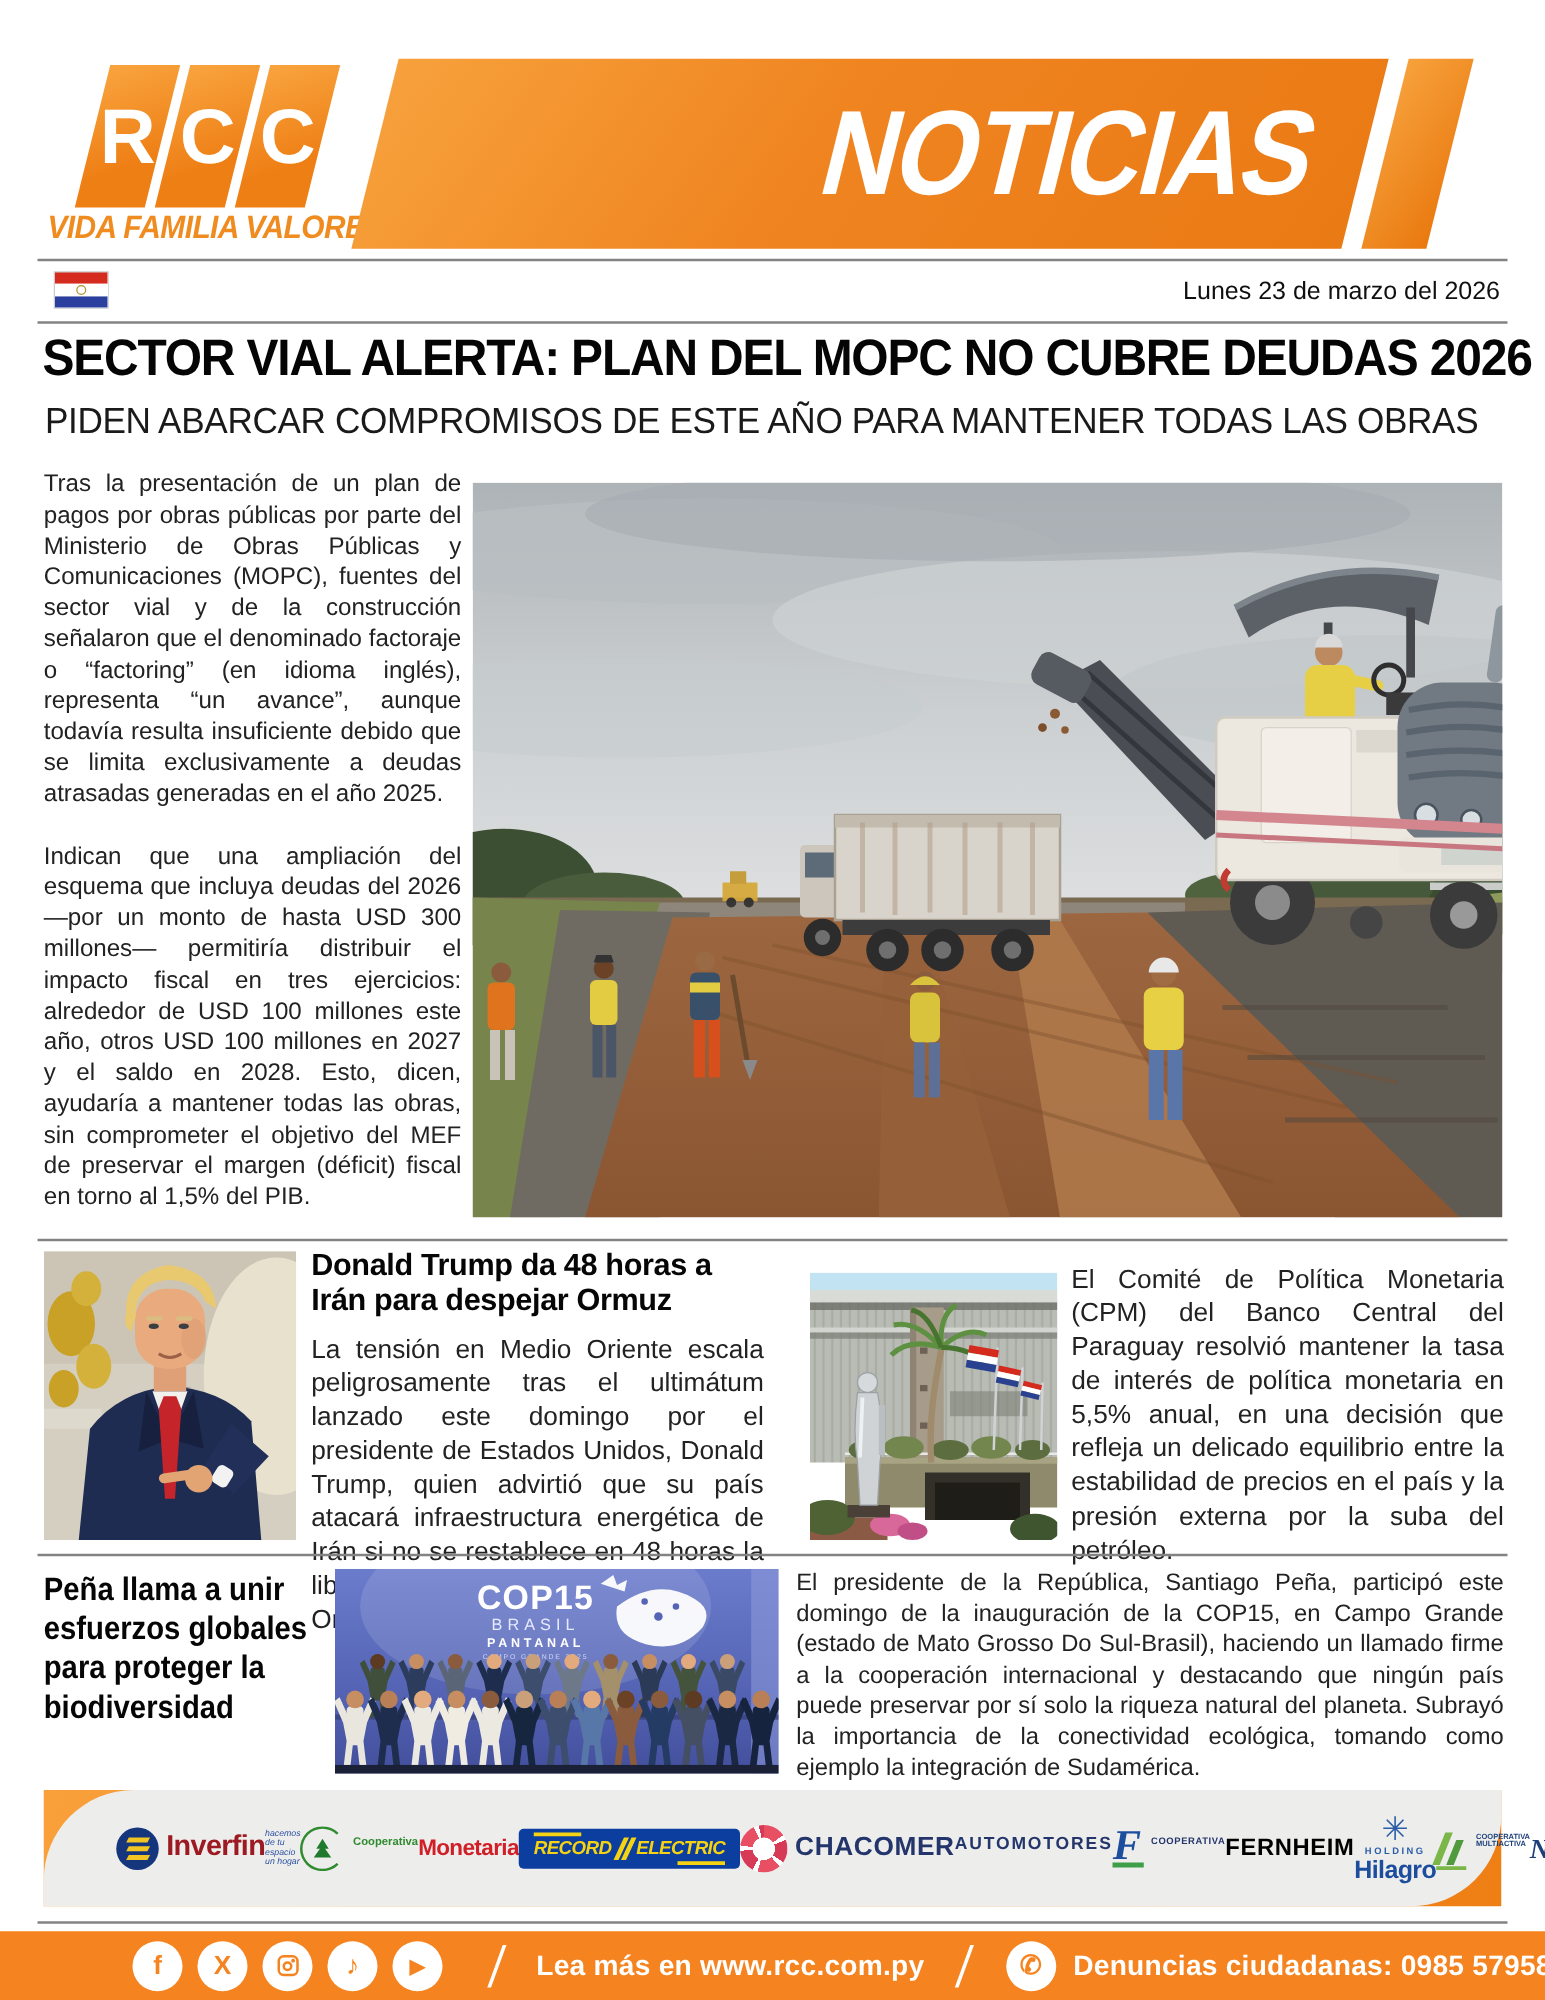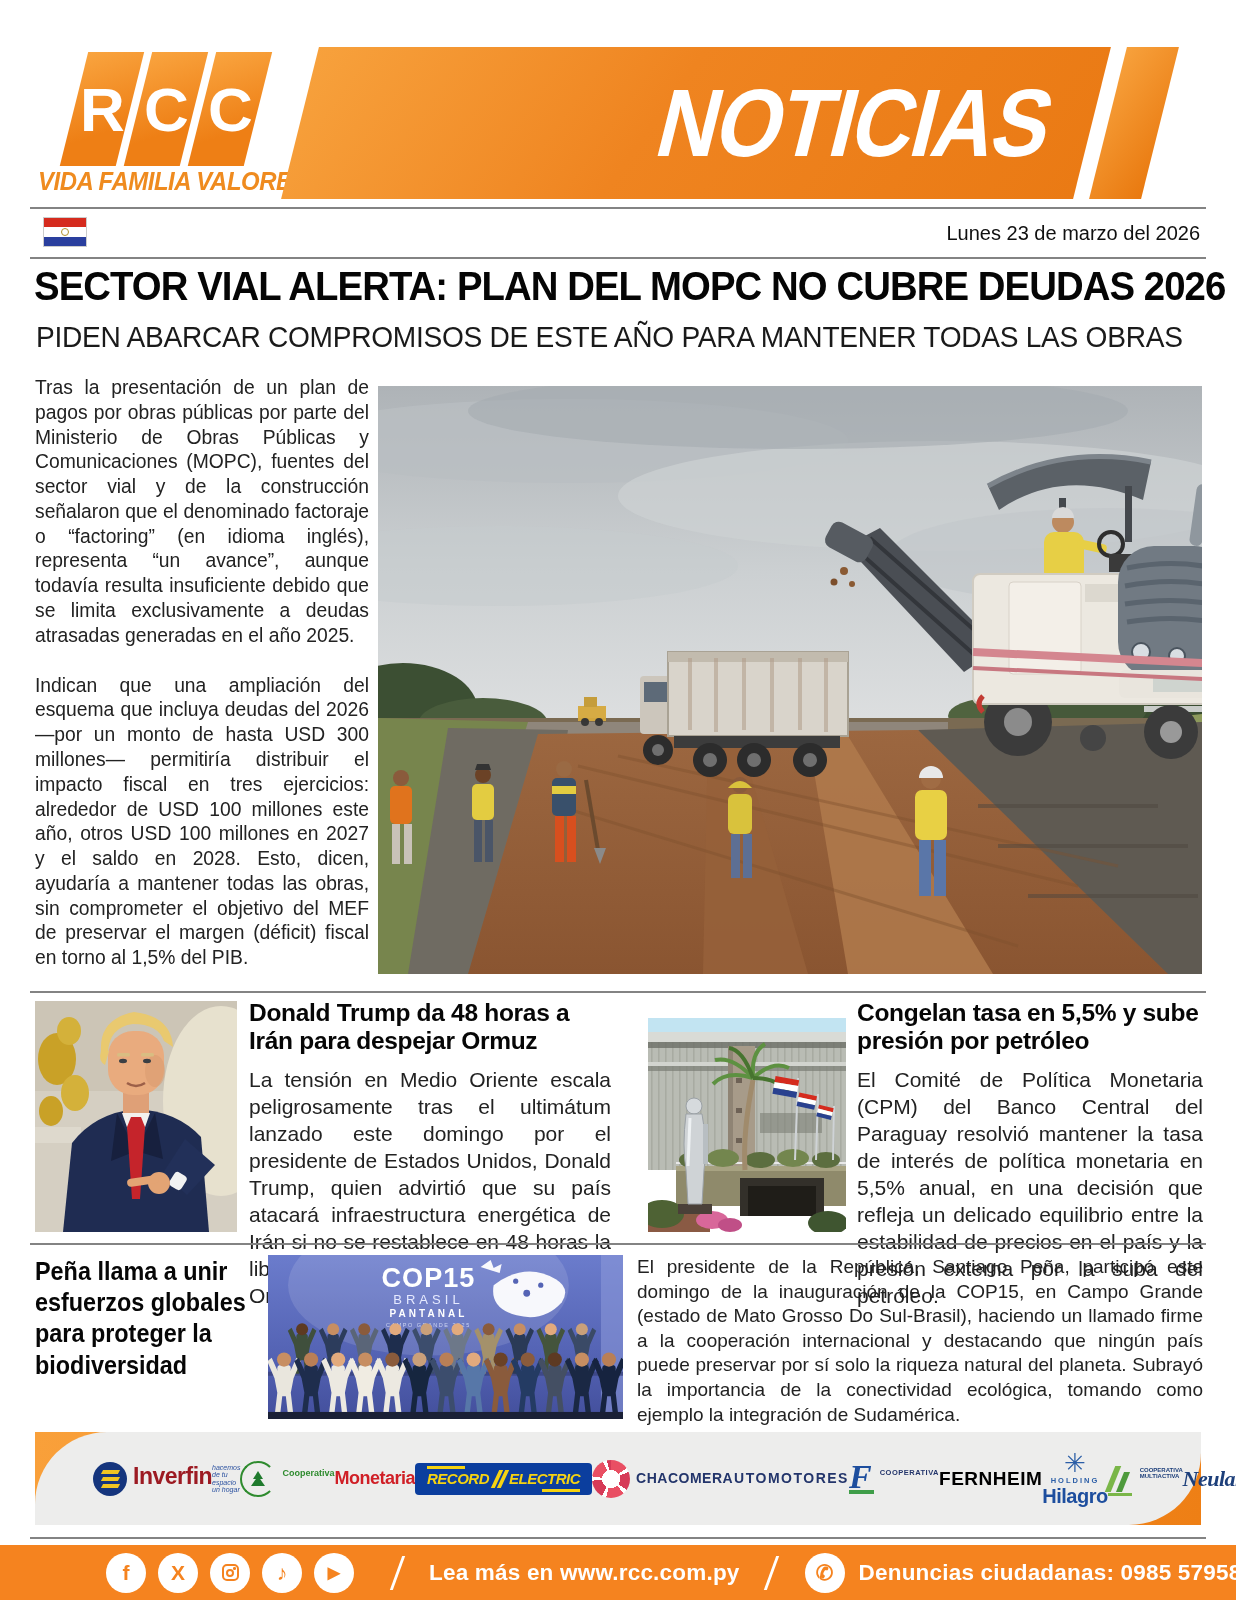--- a/index.html
+++ b/index.html
@@ -63,21 +63,21 @@
   .cho-top{font-size:9px;font-weight:700;color:#2e8b2e;}
   .cho-name{font-size:18px;font-weight:800;color:#d01f26;letter-spacing:-.5px;}
   .rec-box{background:#0b3e9e;border-radius:4px;padding:7px 12px;display:flex;align-items:center;gap:4px;position:relative;}
   .rec-box .t{color:#f5d312;font-size:15px;font-weight:800;font-style:italic;letter-spacing:-.5px;}
   .re-sl{width:4px;height:18px;background:#f5d312;transform:skewX(-25deg);box-shadow:6px 0 0 #f5d312;margin:0 6px 0 2px;}
   .arr{position:absolute;height:3px;width:38px;background:#f5d312;}
   .arr.t{top:3px;left:12px;}.arr.b{bottom:3px;right:12px;}
   .cha-icon{width:38px;height:38px;border-radius:50%;flex:0 0 auto;
     background:radial-gradient(circle,#fff 0 33%,transparent 34%),
     conic-gradient(#e94f63 0 55deg,#fff 55deg 68deg,#d63a57 68deg 125deg,#fff 125deg 138deg,#e94f63 138deg 195deg,#fff 195deg 208deg,#d63a57 208deg 265deg,#fff 265deg 278deg,#e94f63 278deg 335deg,#fff 335deg 348deg,#d63a57 348deg);}
-  .cha-name{font-size:14px;font-weight:800;color:#23356b;letter-spacing:.5px;}
+  .cha-name{font-size:21px;font-weight:800;color:#23356b;letter-spacing:.5px;}
   .cha-sub{font-size:14px;font-weight:700;color:#23356b;letter-spacing:1.5px;}
   .fer-icon{font-family:"Liberation Serif",serif;font-style:italic;font-weight:700;font-size:34px;color:#1d4e9e;
     line-height:.8;border-bottom:4px solid #3f9e49;padding:0 2px 0 0;}
   .fer-top{font-size:7.5px;font-weight:700;color:#23356b;letter-spacing:.5px;}
   .fer-name{font-size:19px;font-weight:700;color:#000000;letter-spacing:.5px;text-align:right;}
   .hil-icon{font-size:26px;color:#2b5ea7;line-height:1;}
   .hil-top{font-size:7.5px;font-weight:700;color:#2b5ea7;letter-spacing:2px;}
   .hil-name{font-size:20px;font-weight:800;color:#1d4e9e;letter-spacing:-.5px;}
   .neu-icon{position:relative;width:26px;height:34px;flex:0 0 auto;}
   .neu-icon i{position:absolute;background:#7ab648;}
@@ -410,21 +410,20 @@
           </g>
         <g transform="rotate(14 176 92)">
             <rect x="170" y="88" width="15" height="4" fill="#d52b1e"></rect>
             <rect x="170" y="92" width="15" height="4" fill="#fff"></rect>
             <rect x="170" y="96" width="15" height="4" fill="#29418f"></rect>
           </g>
       </g>
     </svg>
   </div>
   <div class="abs rate-col">
-    <div class="sec-title">Congelan tasa en 5,5% y sube presión por petróleo</div>
     <div class="sec-body">El Comité de Política Monetaria (CPM) del Banco Central del Paraguay resolvió mantener la tasa de interés de política monetaria en 5,5% anual, en una decisión que refleja un delicado equilibrio entre la estabilidad de precios en el país y la presión externa por la suba del petróleo.</div>
   </div>
 
   <div class="rule" style="top:1243px;"></div>
 
   <div class="abs cop-title">Peña llama a unir esfuerzos globales para proteger la biodiversidad</div>
 
   <div class="photo" style="left:268px;top:1255px;width:355px;height:164px;">
     <svg viewBox="0 0 354 163" preserveAspectRatio="none">
       <defs>

